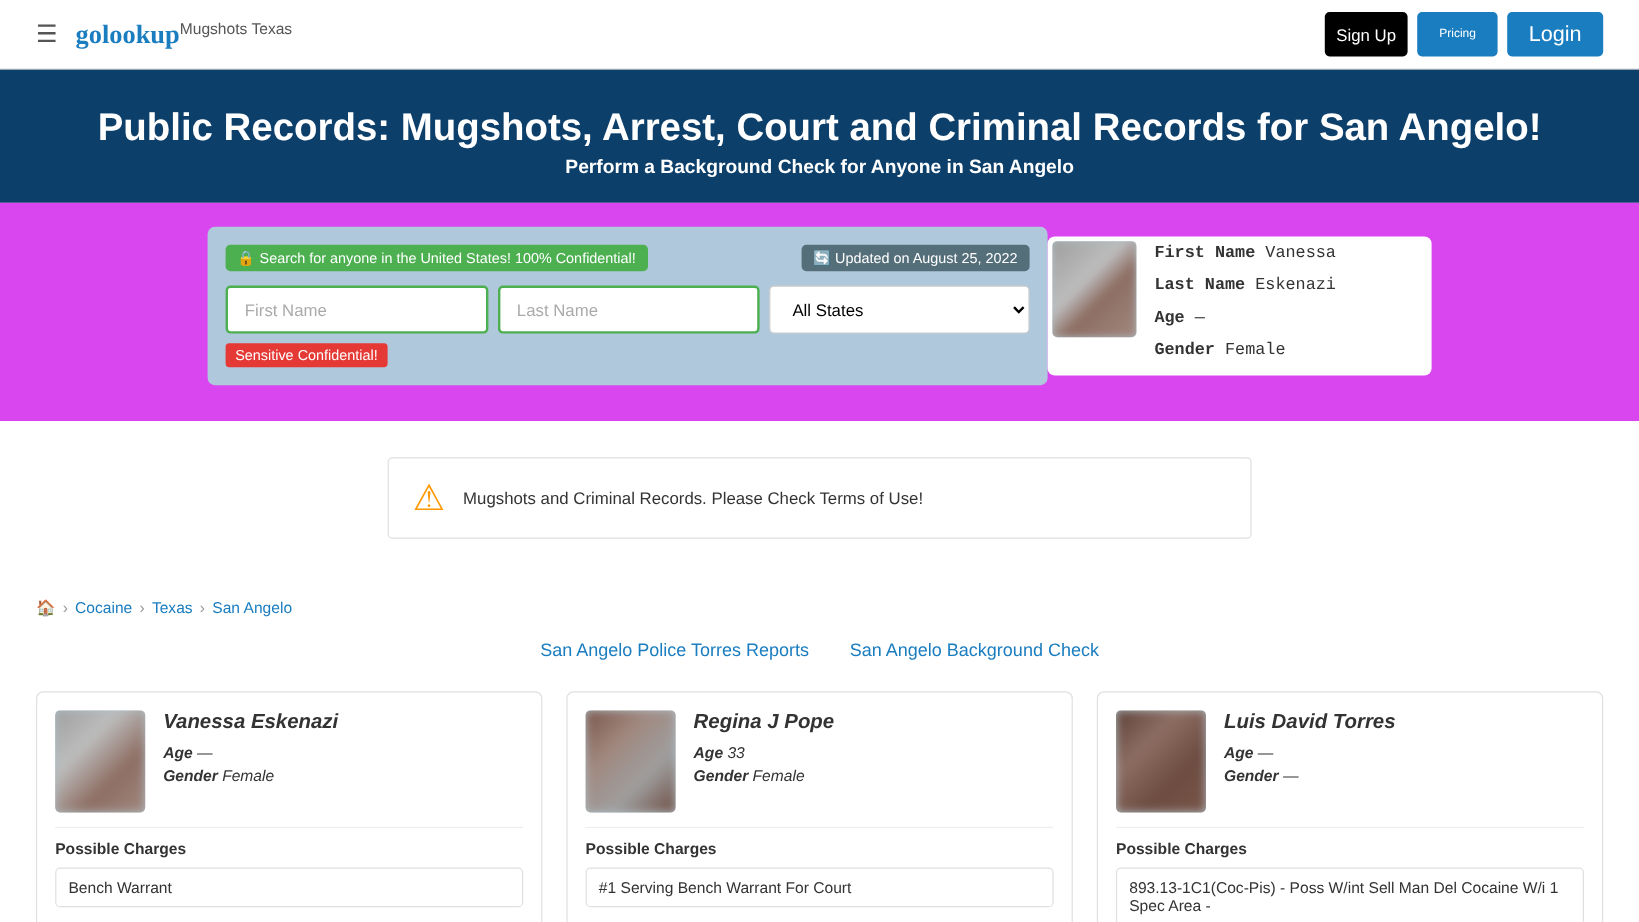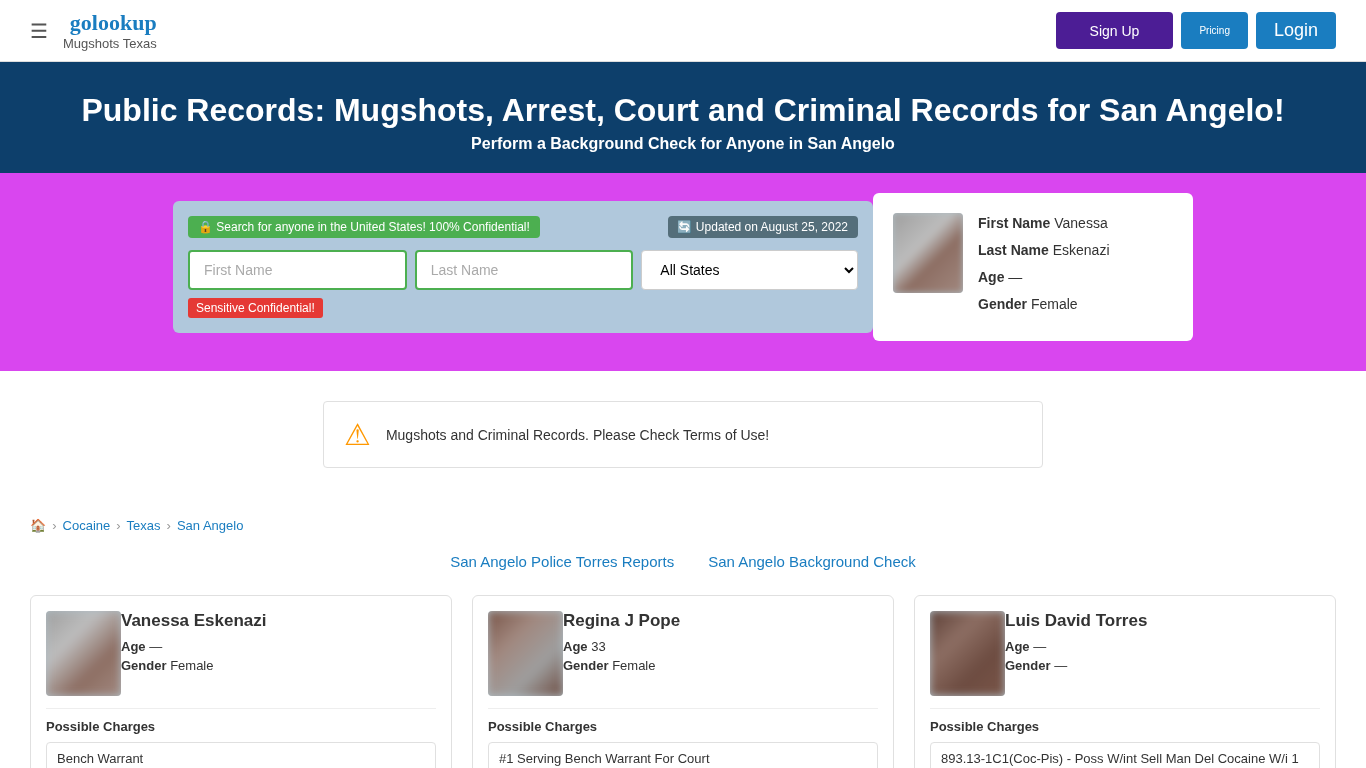--- a/index.html
+++ b/index.html
@@ -9,25 +9,25 @@
     .header {
       display: flex;
       align-items: center;
       justify-content: space-between;
       padding: 10px 30px;
       background: #fff;
       border-bottom: 1px solid #ddd;
     }
     .header-left { display: flex; align-items: center; gap: 15px; }
     .hamburger { font-size: 20px; cursor: pointer; color: #555; }
-    .logo { display: flex; flex-direction: column; align-items: flex-end; }
+    .logo { display: flex; align-items: flex-start; }
     .logo-text { font-size: 22px; font-weight: bold; color: #1a7dc0; font-family: Georgia, serif; }
     .logo-subtitle { font-size: 13px; color: #555; }
     .header-right { display: flex; gap: 8px; }
-    .btn-signup { background: #4c1d95; color: #fff; border: none; padding: 8px 34px; border-radius: 4px; cursor: pointer; font-size: 14px; }
+    .btn-signup { background: #000000; color: #fff; border: none; padding: 8px 10px; border-radius: 4px; cursor: pointer; font-size: 14px; }
     .btn-pricing { background: #1a7dc0; color: #fff; border: none; padding: 8px 18px; border-radius: 4px; cursor: pointer; font-size: 10px; }
     .btn-login { background: #1a7dc0; color: #fff; border: none; padding: 8px 18px; border-radius: 4px; cursor: pointer; font-size: 18px; }
 
     
     .hero {
       background: #0d3f6b;
       color: #fff;
       text-align: center;
       padding: 30px 20px 20px;
     }
@@ -106,25 +106,26 @@
       padding: 3px 8px;
       border-radius: 3px;
       margin-top: 8px;
       display: inline-block;
     }
 
     
     .person-preview-card {
       background: #fff;
       border-radius: 6px;
-      padding: 20px;
+      padding: 4px;
       width: 320px;
       display: flex;
       gap: 15px;
       align-items: flex-start;
+      font-family: Liberation Mono, monospace;
     }
     .person-preview-photo {
       width: 70px;
       height: 80px;
       background: #b0bec5;
       border-radius: 4px;
       overflow: hidden;
       flex-shrink: 0;
     }
     .person-preview-photo .blur-img {
@@ -189,21 +190,23 @@
       gap: 20px;
     }
     .record-card {
       border: 1px solid #e0e0e0;
       border-radius: 6px;
       padding: 15px;
       background: #fff;
     }
     .card-top {
       display: flex;
+      gap: 15px;
       margin-bottom: 12px;
+      font-style: italic;
     }
     .card-photo {
       width: 75px;
       height: 85px;
       background: #b0bec5;
       border-radius: 4px;
       overflow: hidden;
       flex-shrink: 0;
     }
     .card-photo .blur-img {

